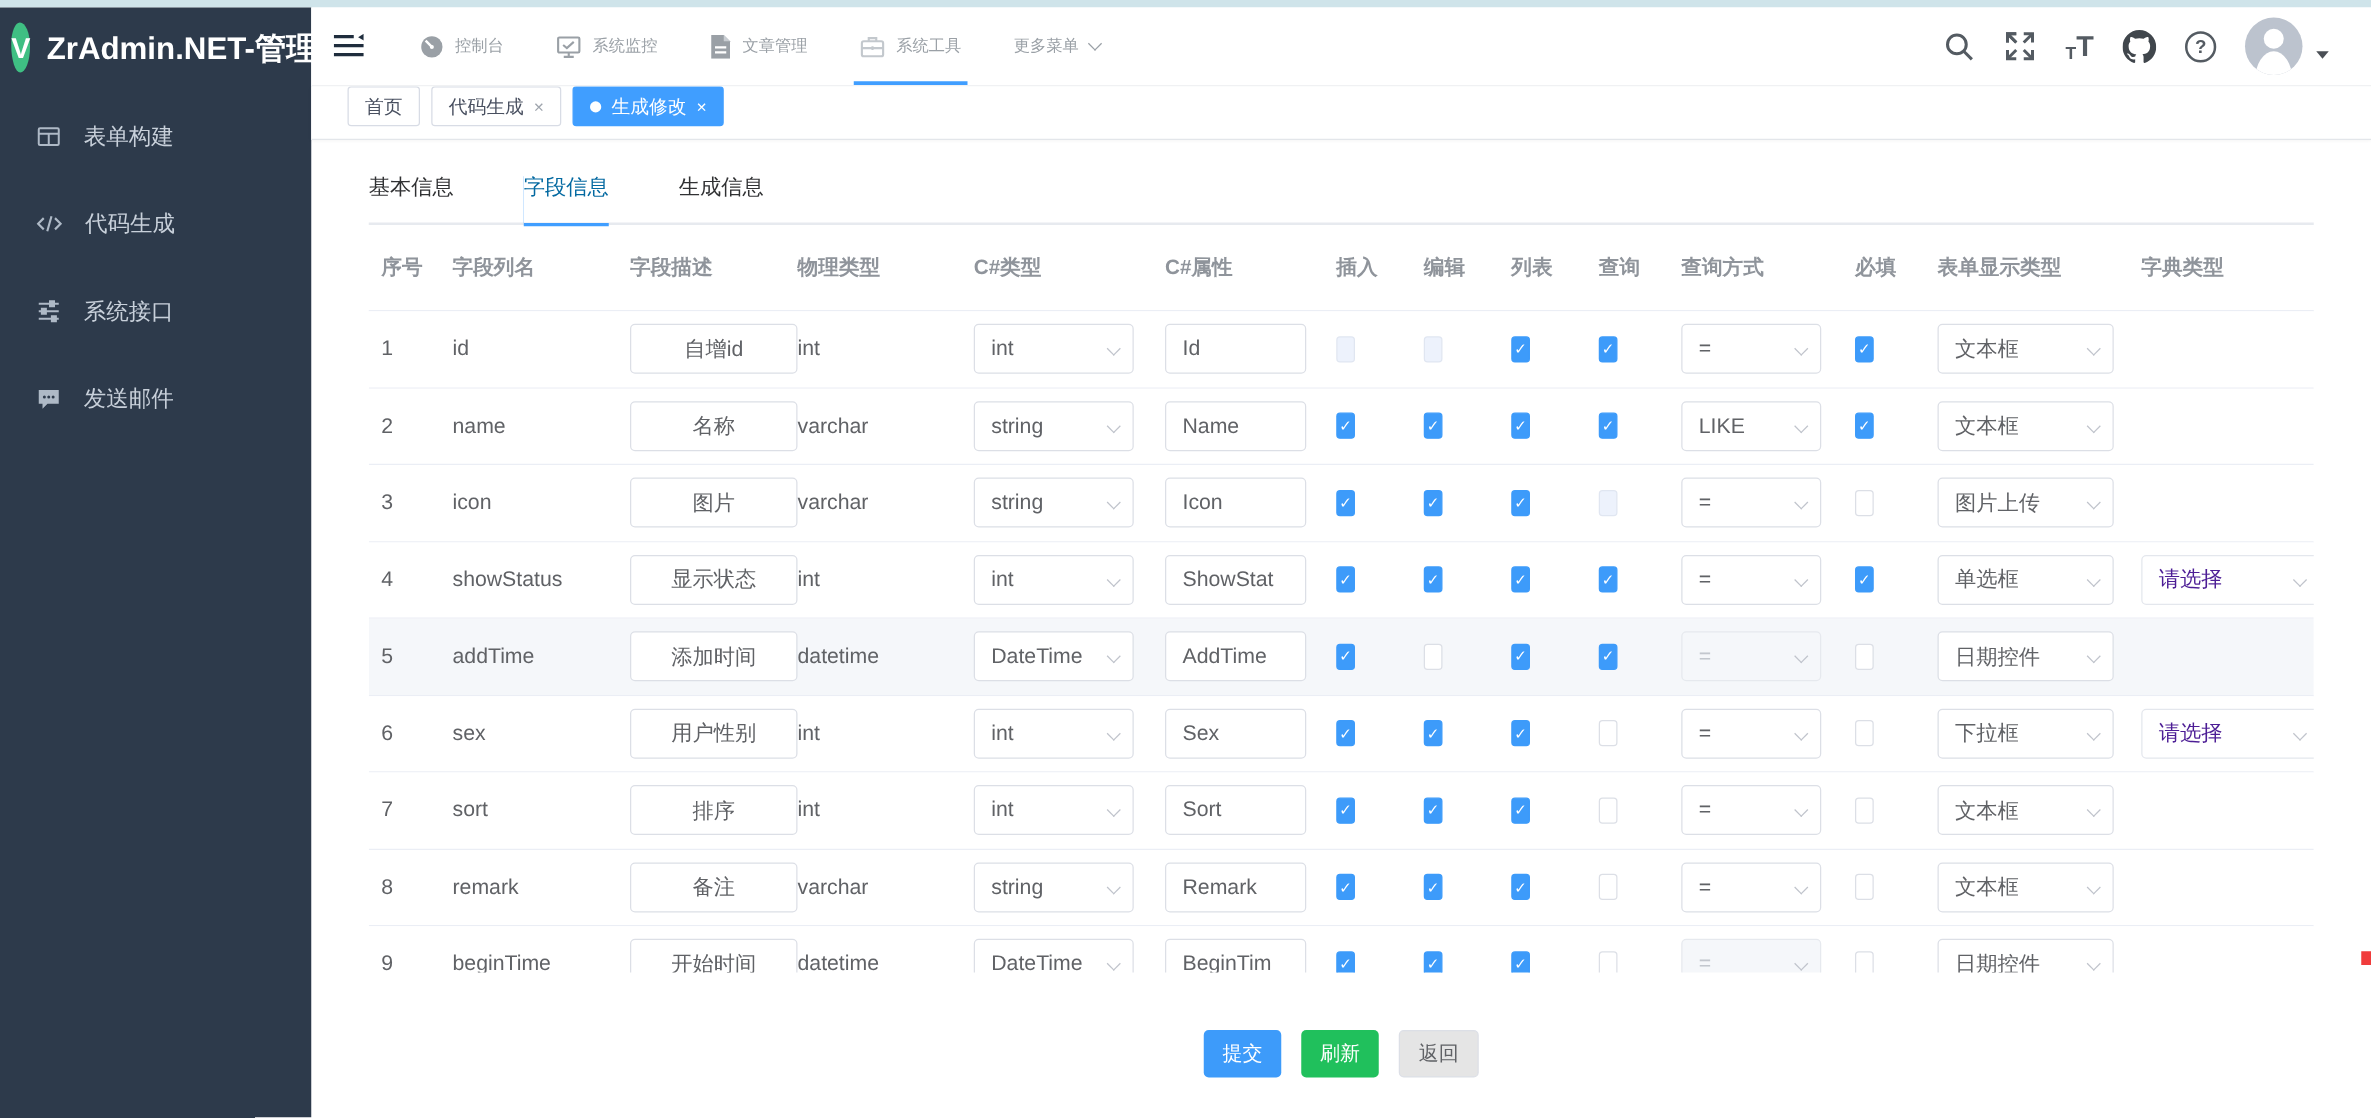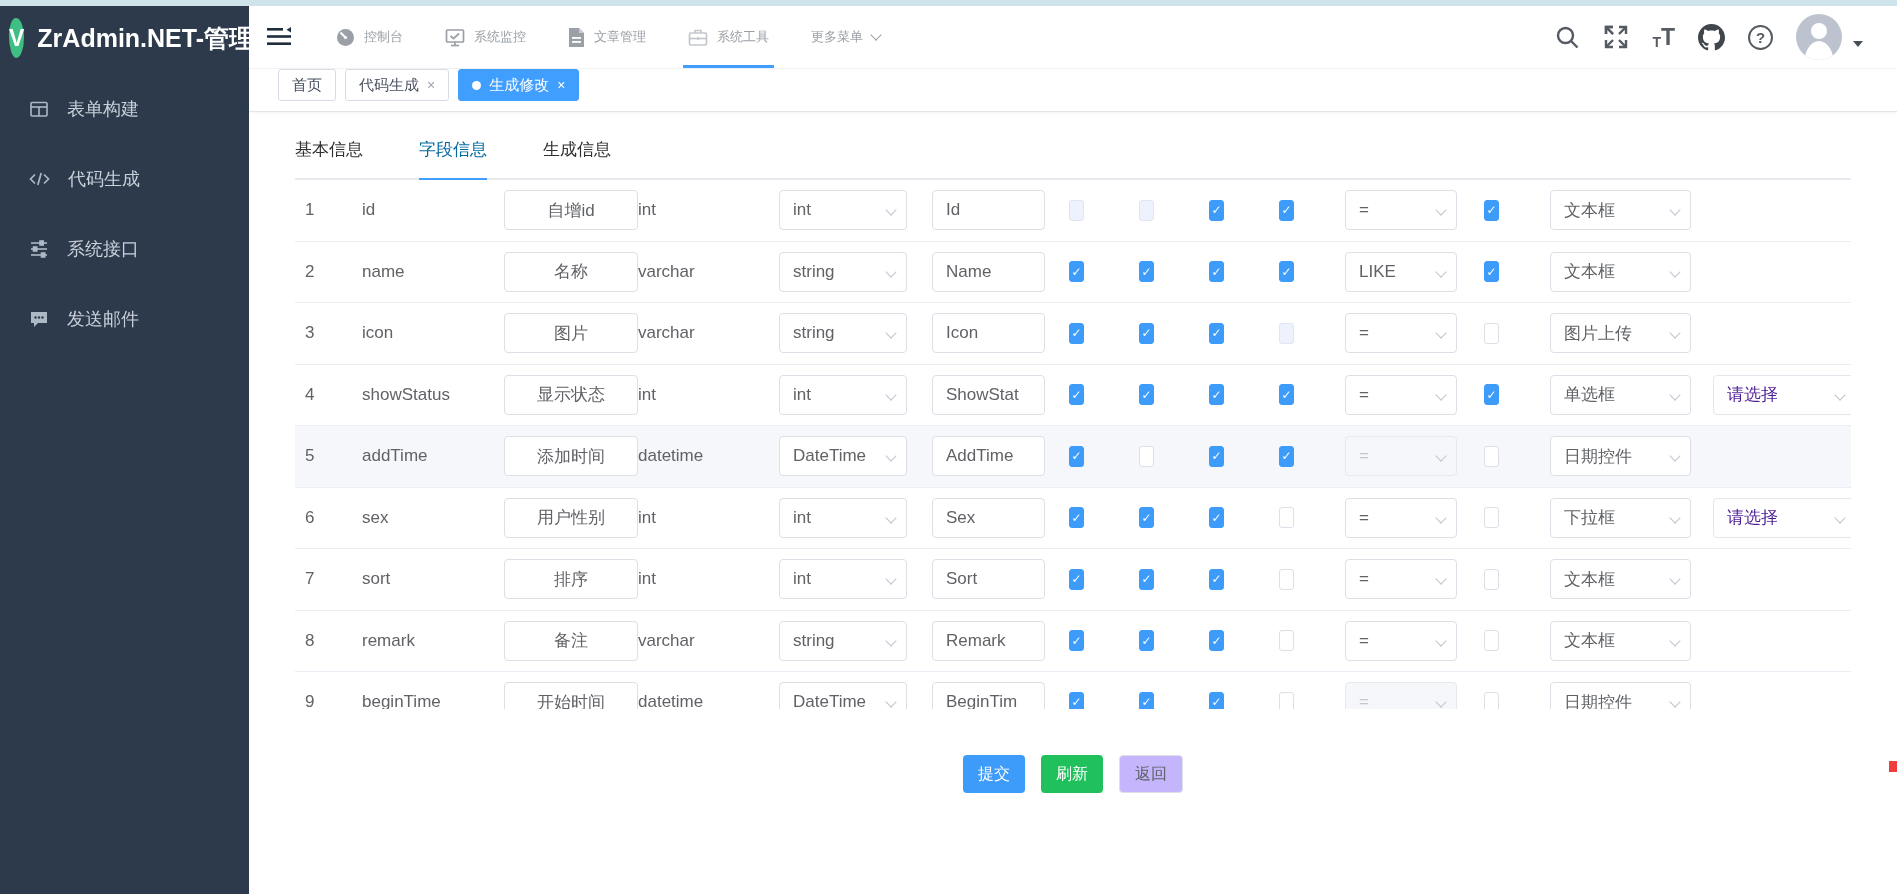--- a/index.html
+++ b/index.html
@@ -118,21 +118,21 @@
   .sb-thumb { position:absolute; top:21px; left:1px; width:15px; height:143px; background:#a9a9a9; }
   .red-artifact { position:absolute; left:1889px; top:761px; width:8px; height:11px; background:#f03c3c; }
 
   
   .footer-btns { display:flex; justify-content:center; gap:16px; margin-top:46px; }
   .btn { height:38px; min-width:52px; padding:0 15px; border-radius:4px; font-size:16px; border:none;
     display:flex; align-items:center; justify-content:center; cursor:pointer;
     font-family:"Liberation Sans","DejaVu Sans",sans-serif; }
   .btn.primary { background:#3d9bfa; color:#fff; }
   .btn.success { background:#20c05c; color:#fff; }
-  .btn.plain { background:#c4b5fd; border:1px solid #dcdfe6; color:#606266; }
+  .btn.plain { background:#e5e5e5; border:1px solid #dcdfe6; color:#606266; }
 
   svg { display:block; }
 </style>
 </head>
 <body>
 
 <div class="top-strip"></div>
 
 <div class="app">
 
@@ -280,20 +280,36 @@
     </div>
 
     <div class="page">
 
       <div class="ctabs">
         <div class="ctab">基本信息</div>
         <div class="ctab active">字段信息</div>
         <div class="ctab">生成信息</div>
       </div>
 
+      <div class="thead">
+          <div class="cell c0">序号</div>
+          <div class="cell c1">字段列名</div>
+          <div class="cell c2">字段描述</div>
+          <div class="cell c3">物理类型</div>
+          <div class="cell c4">C#类型</div>
+          <div class="cell c5">C#属性</div>
+          <div class="cell c6">插入</div>
+          <div class="cell c7">编辑</div>
+          <div class="cell c8">列表</div>
+          <div class="cell c9">查询</div>
+          <div class="cell c10">查询方式</div>
+          <div class="cell c11">必填</div>
+          <div class="cell c12">表单显示类型</div>
+          <div class="cell c13">字典类型</div>
+        </div>
 
       <div class="tbody-wrap">
         <div>
             <div class="trow">
               <div class="cell c0">1</div>
               <div class="cell c1">id</div>
               <div class="cell c2">
                 <div class="inp center w-desc">自增id</div>
               </div>
               <div class="cell c3">int</div>

